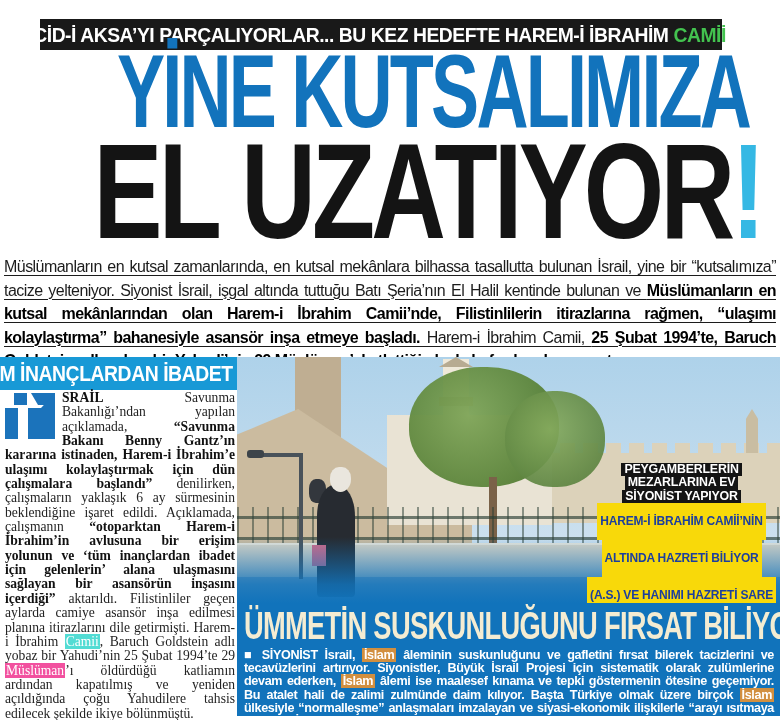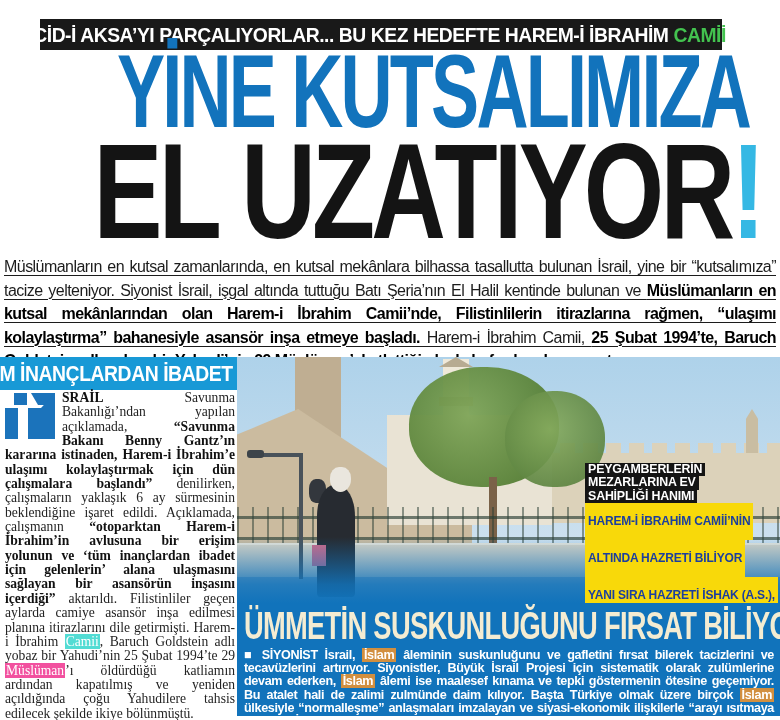--- a/index.html
+++ b/index.html
@@ -80,21 +80,21 @@
   .ph-body{position:absolute;left:80px;top:128px;width:38px;height:112px;background:#272b31;
            border-radius:45% 45% 8% 8% / 28% 28% 4% 4%;}
   .ph-head{position:absolute;left:93px;top:110px;width:21px;height:25px;background:#eae6de;
            border-radius:50% 50% 58% 58%;}
   .ph-bag{position:absolute;left:75px;top:188px;width:14px;height:21px;background:#d56a88;}
   .ph-fade{position:absolute;left:0;bottom:0;width:543px;height:66px;
            background:linear-gradient(180deg,rgba(17,115,187,0) 0%,rgba(17,115,187,.85) 72%,#1173bb 100%);}
 
   
   .labels{position:absolute;right:2px;top:106px;z-index:5;}
-  .lbl-row{display:flex;justify-content:flex-start;}
+  .lbl-row{display:flex;justify-content:center;}
   .lbl-black{background:#141414;color:#fff;font-weight:700;font-size:12.4px;line-height:13.4px;
              padding:0 3px;letter-spacing:-0.2px;white-space:nowrap;}
   .lbl-yellow{background:#f8d90a;color:#1c3f9e;font-weight:700;font-size:12px;line-height:12.8px;
               padding:12px 3px;letter-spacing:-0.2px;white-space:nowrap;}
 
   
   .band{position:absolute;left:237px;top:603px;width:543px;height:113px;background:#1173bb;}
   .band-headline{position:absolute;left:7px;top:2px;color:#f4ecd2;font-weight:700;font-size:39px;
                  line-height:42px;letter-spacing:-1px;white-space:nowrap;
                  transform:scaleX(0.70);transform-origin:0 0;}
@@ -149,27 +149,30 @@
     <div class="ph-fade"></div>
 
     <div class="labels">
       <div class="lbl-row">
           <span class="lbl-black">PEYGAMBERLERİN</span>
         </div>
       <div class="lbl-row">
           <span class="lbl-black">MEZARLARINA EV</span>
         </div>
       <div class="lbl-row">
-          <span class="lbl-black">SAHİPLİĞİ HANIMI</span>
+          <span class="lbl-black">SİYONİST YAPIYOR</span>
         </div>
       <div class="lbl-row">
           <span class="lbl-yellow">HAREM-İ İBRAHİM CAMİİ’NİN</span>
         </div>
       <div class="lbl-row">
           <span class="lbl-yellow">ALTINDA HAZRETİ BİLİYOR</span>
+        </div>
+      <div class="lbl-row">
+          <span class="lbl-yellow">(A.S.) VE HANIMI HAZRETİ SARE</span>
         </div>
       <div class="lbl-row">
           <span class="lbl-yellow">YANI SIRA HAZRETİ İSHAK (A.S.),</span>
         </div>
       <div class="lbl-row">
           <span class="lbl-yellow">MEZARLARI BULUNUYOR.</span>
         </div>
     </div>
   </div>
 

